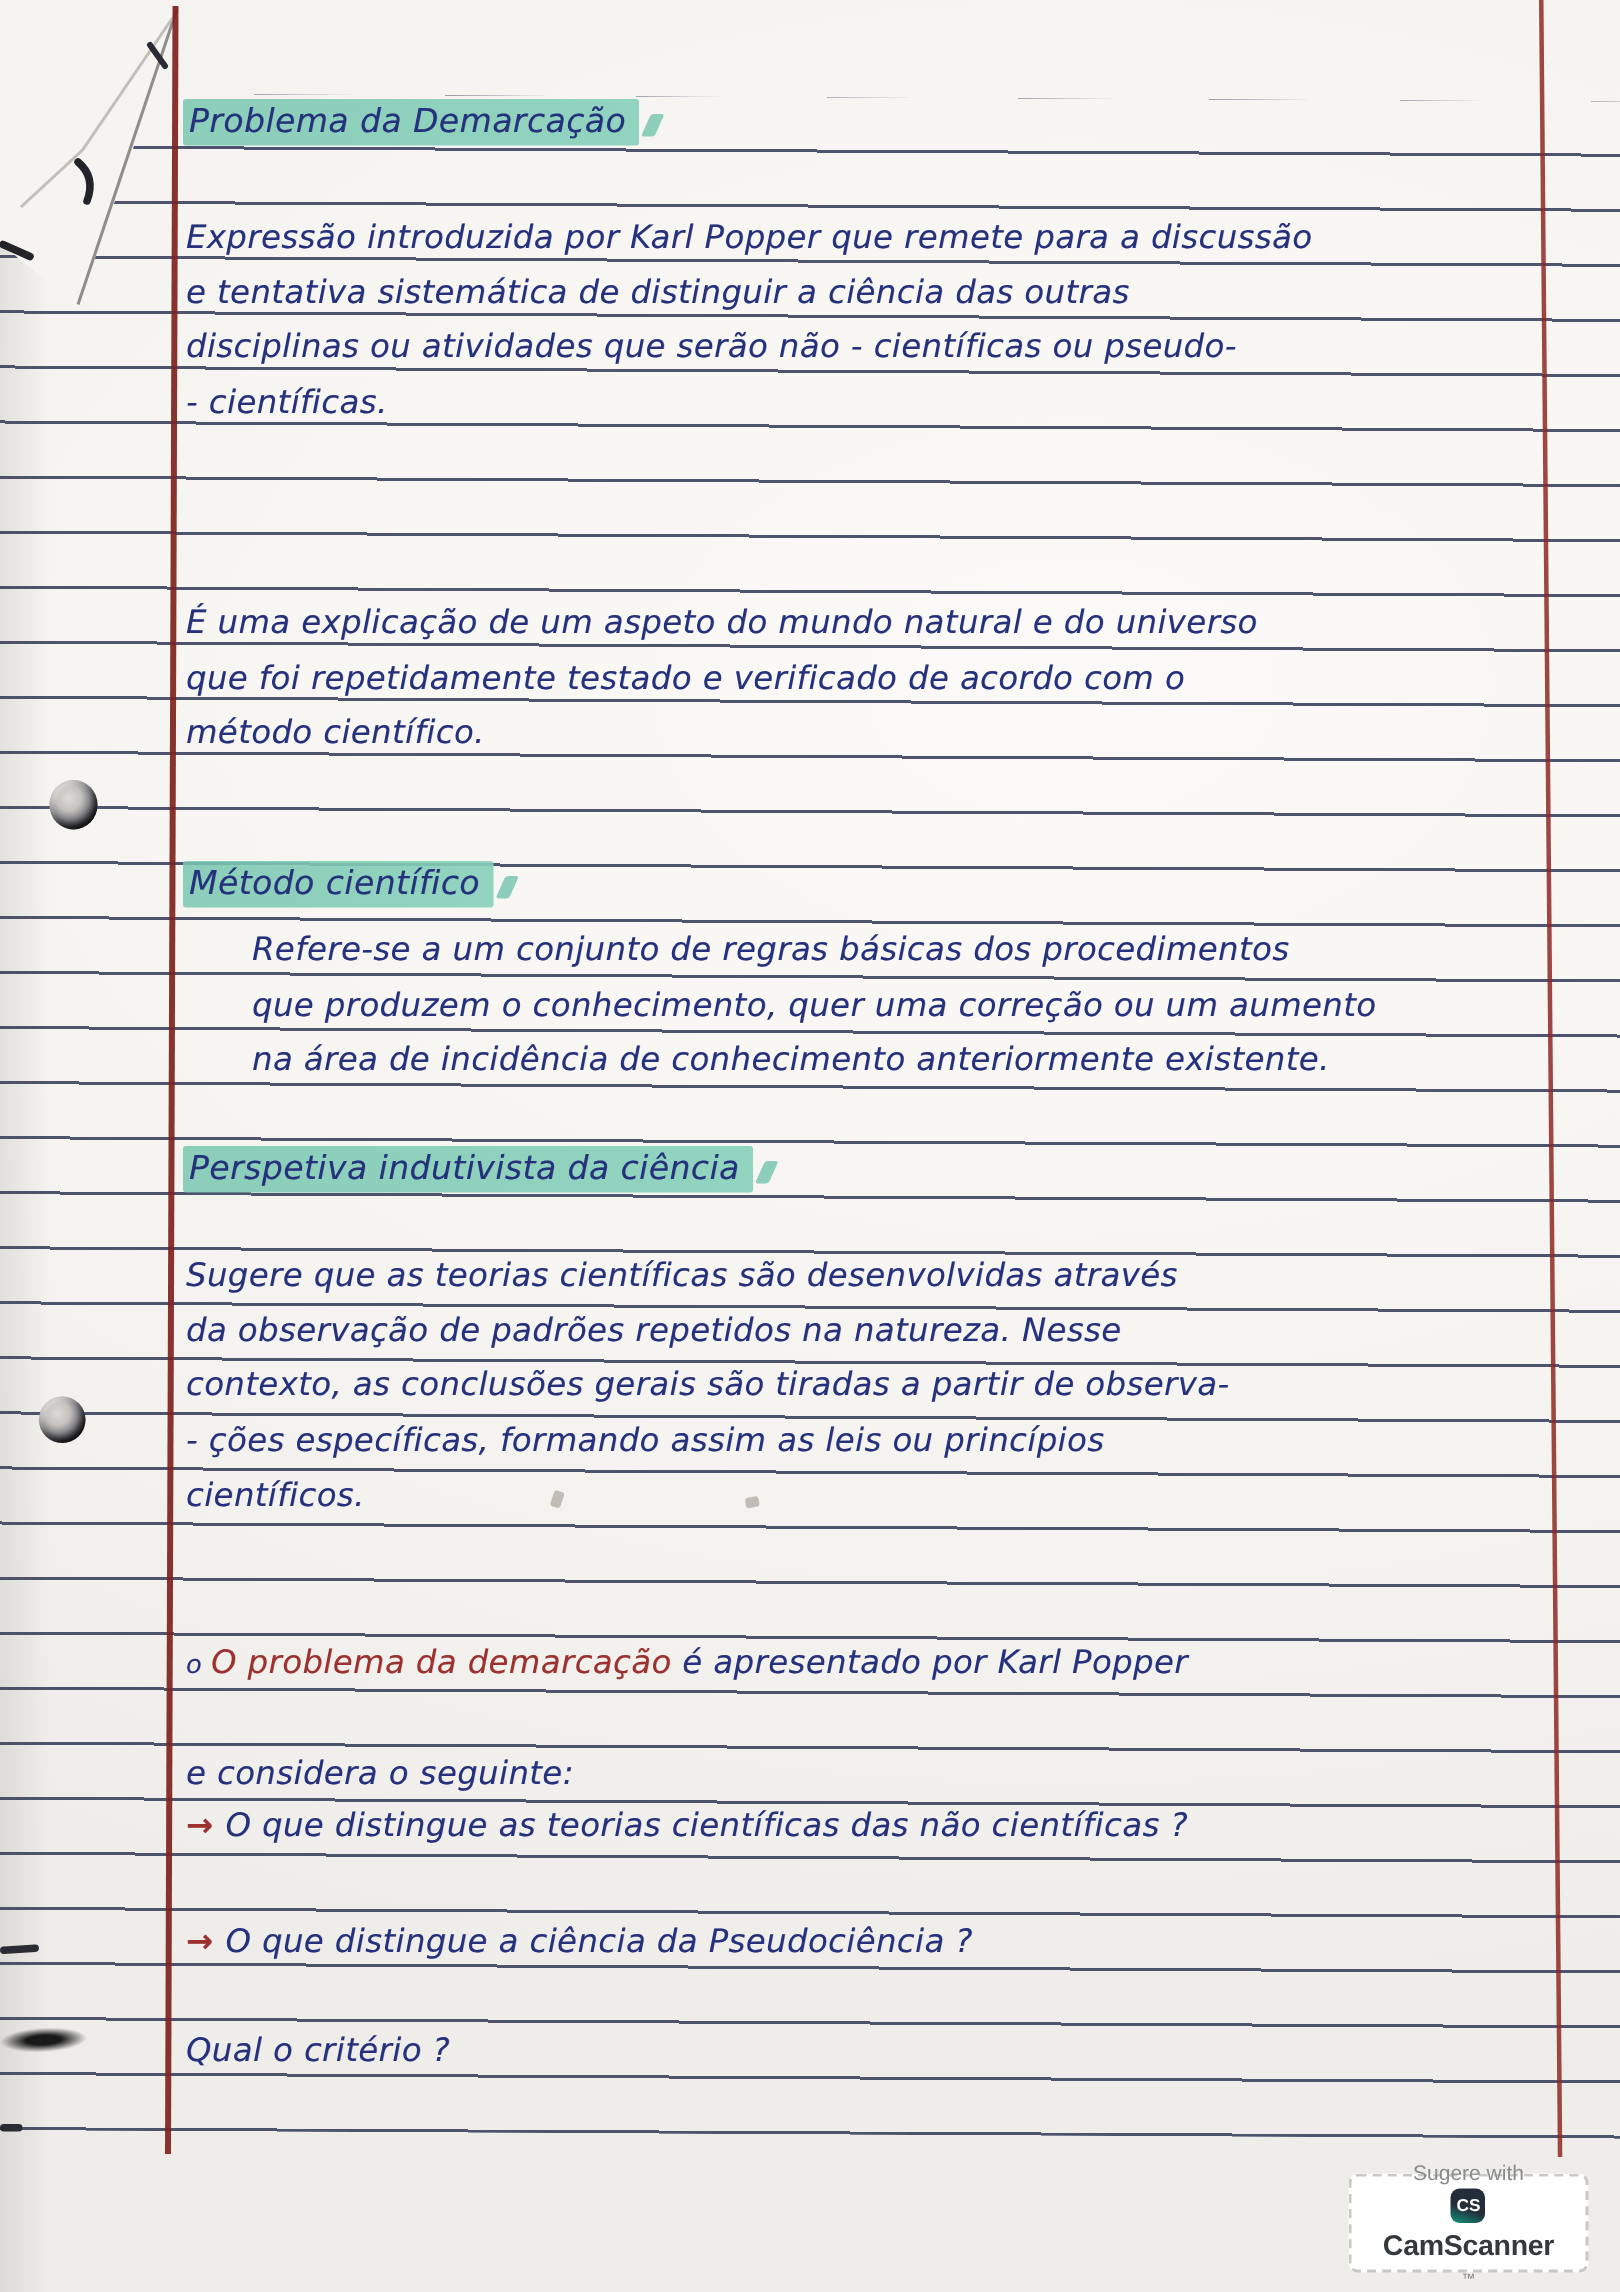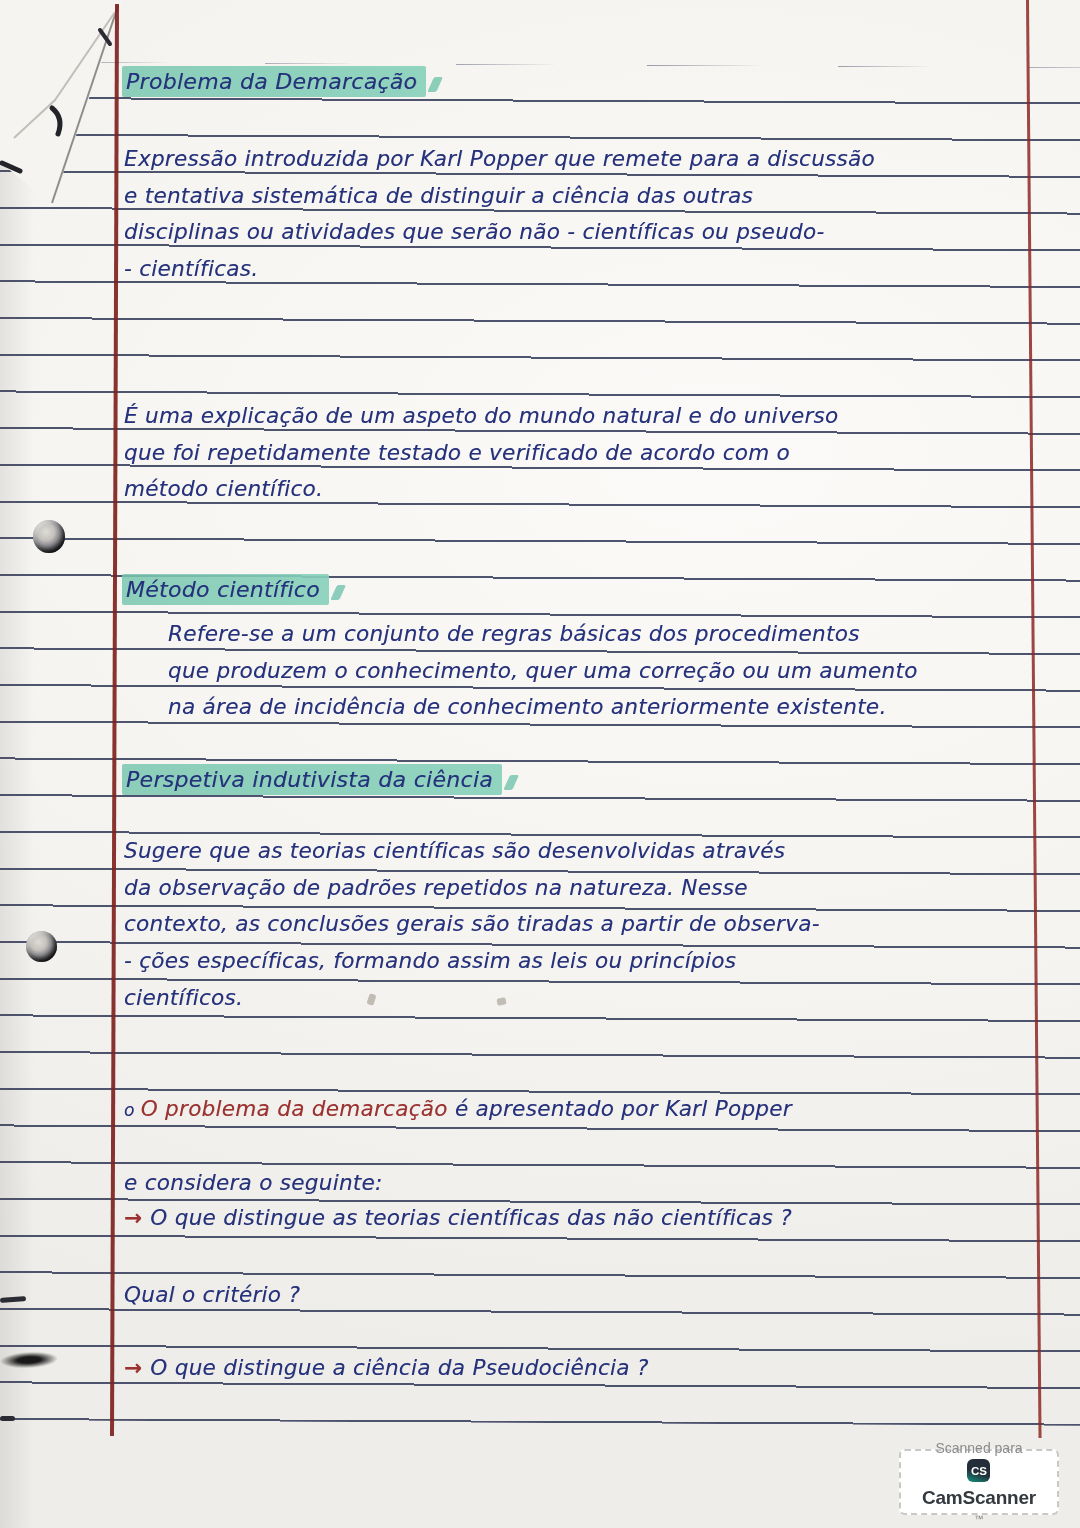--- a/index.html
+++ b/index.html
@@ -128,26 +128,26 @@
   <div class="para ink" style="top:1054px;">
     <div><span class="bullet-marker">o</span><span class="red-ink">O problema da demarcação</span><span> é apresentado por Karl Popper</span></div>
     <div>e considera o seguinte:</div>
   </div>
 
   <div class="para ink" style="top:1163px;">
     <span class="arrow red-ink">→</span><span>O que distingue as teorias científicas das não científicas ?</span>
   </div>
 
   <div class="para ink" style="top:1240px;">
+    <div><span class="arrow red-ink">→</span><span>O que distingue a ciência da Pseudociência ?</span></div>
     <div>Qual o critério ?</div>
-    <div><span class="arrow red-ink">→</span><span>O que distingue a ciência da Pseudociência ?</span></div>
   </div>
 
   <div class="badge">
-    <div class="b1">Scanned para</div>
+    <div class="b1">Sugere with</div>
     <div class="b2">
       <span class="cs-logo">CS</span>
       <span class="cs-name">CamScanner</span>
       <sup class="tm">™</sup>
     </div>
   </div>
 
 </div>
 
 </body></html>

